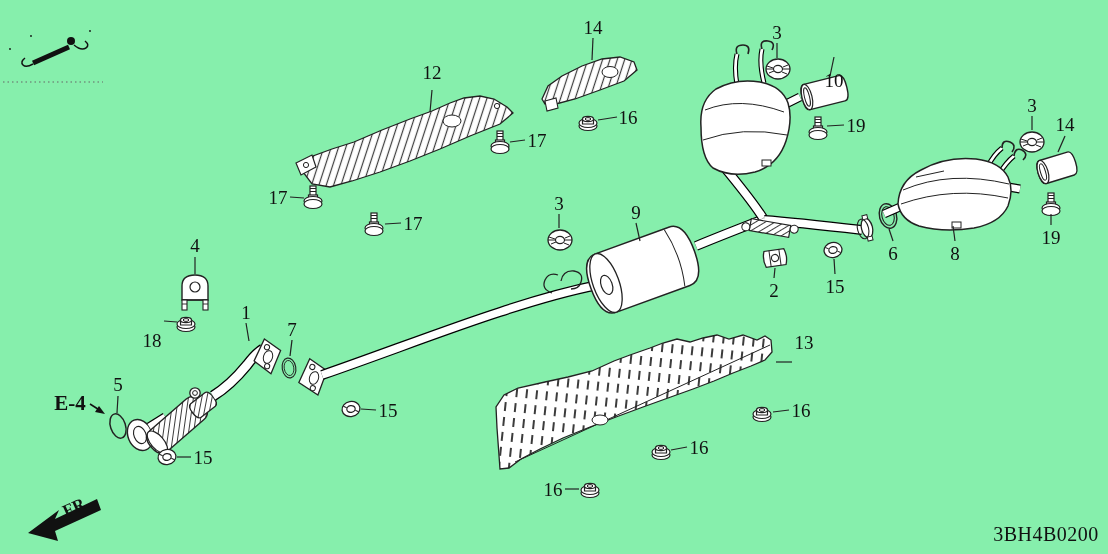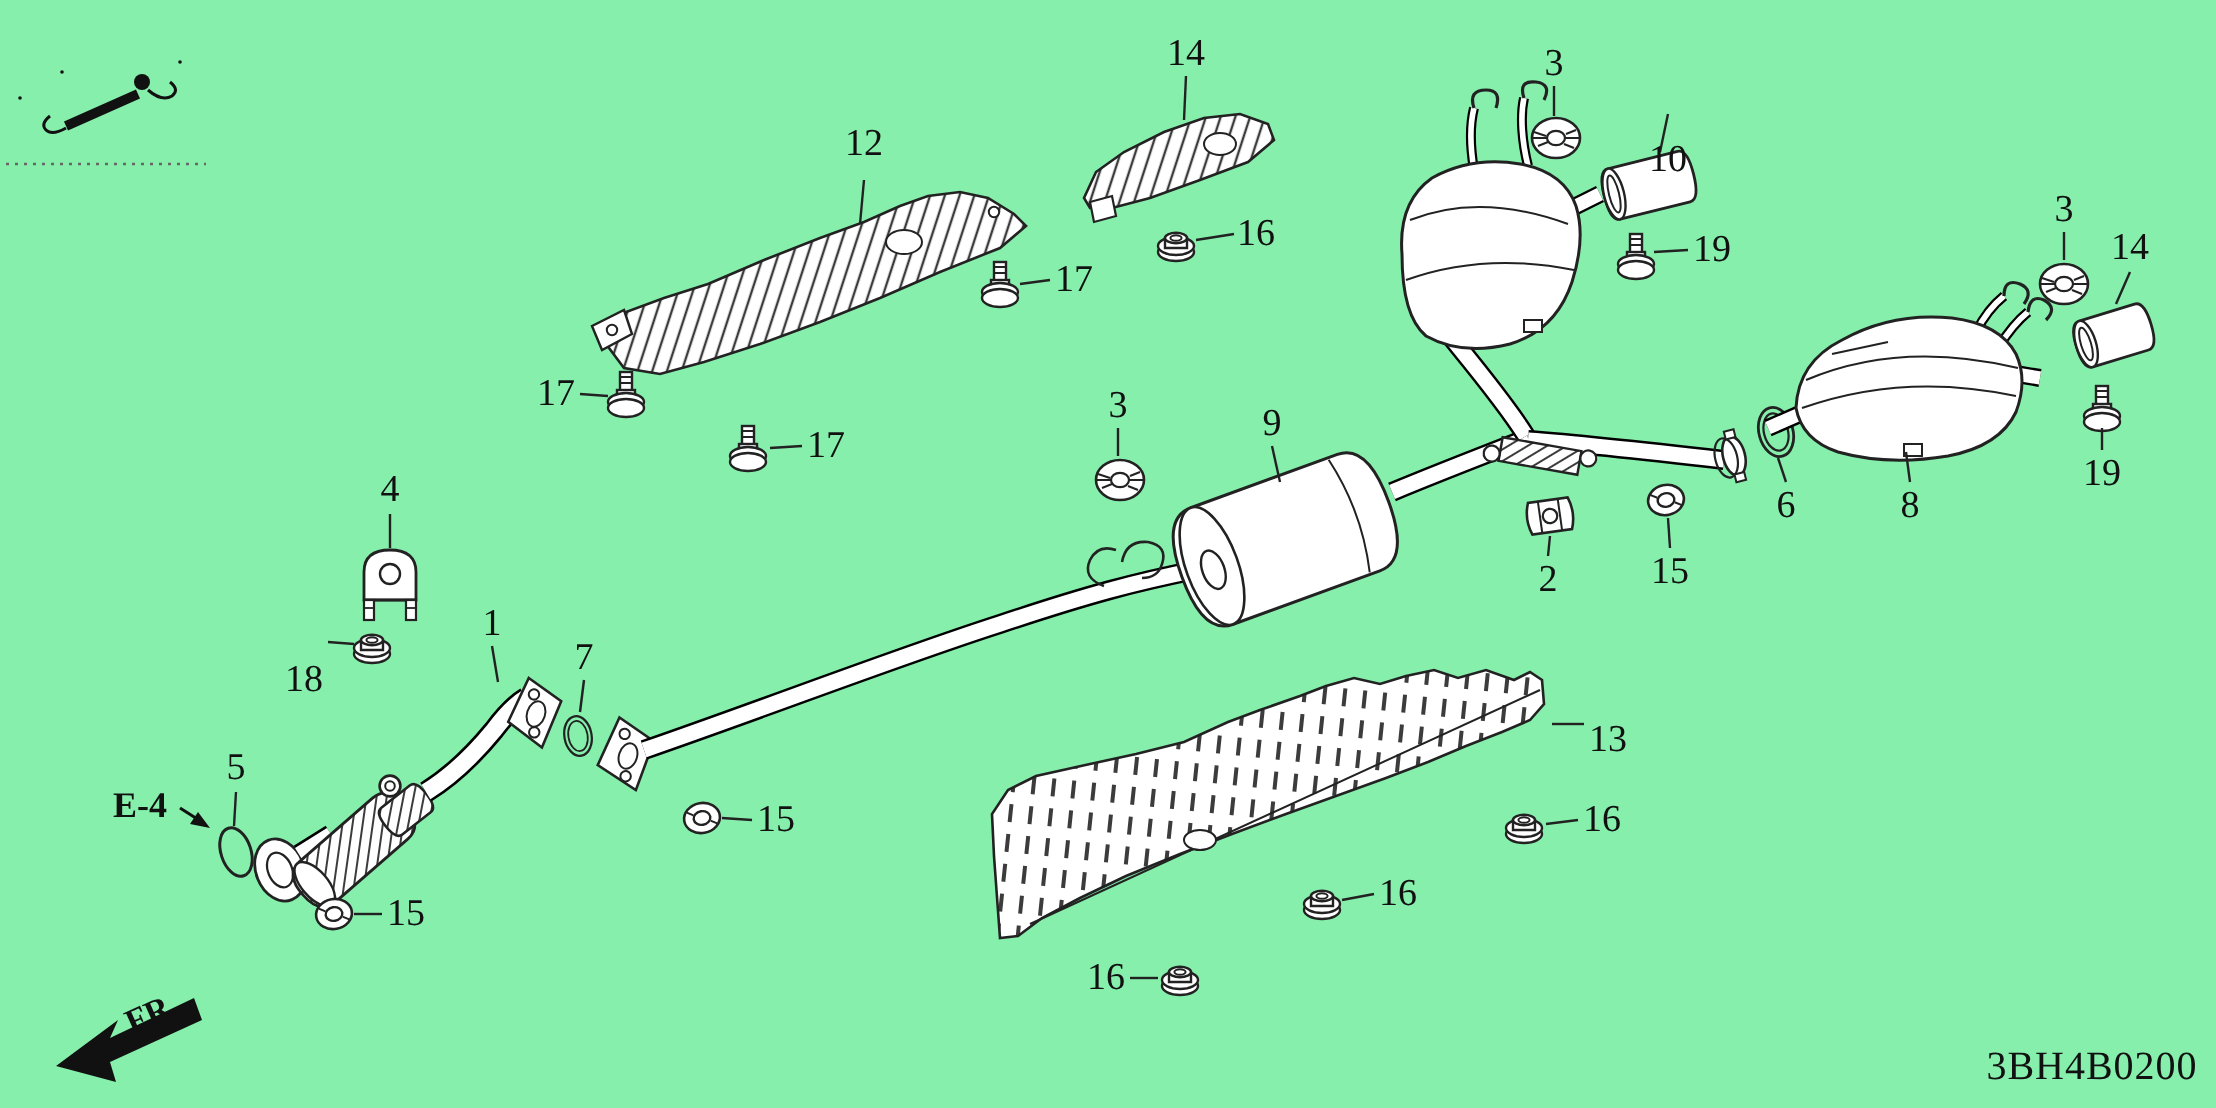--- a/index.html
+++ b/index.html
@@ -2,21 +2,21 @@
 <html><head>
 <meta charset="utf-8">
 <style>
   html,body{margin:0;padding:0;background:#fff;}
   #stage{position:relative;width:1108px;height:554px;background:#86efac;overflow:hidden;
          font-family:Liberation Serif, serif;}
   #art{position:absolute;left:0;top:0;}
   .co{position:absolute;transform:translate(-50%,-50%);font-size:19px;color:#111;
       line-height:1;white-space:nowrap;cursor:default;}
   .lbl{position:absolute;color:#111;white-space:nowrap;}
-  #e4{font-weight:bold;font-size:18px;transform:translate(-50%,-50%);}
+  #e4{font-weight:bold;font-size:21px;transform:translate(-50%,-50%);}
   #fr{font-weight:bold;font-size:17px;transform:translate(-50%,-50%) rotate(-24deg);}
   #code{font-size:20px;transform:translate(-50%,-50%);letter-spacing:.5px;}
 </style>
 </head>
 <body>
 
 <div id="stage">
 
 <svg id="art" width="1108" height="554" viewBox="0 0 1108 554">
   <defs>
@@ -310,21 +310,21 @@
       <div class="co" style="left: 636px; top: 212px;">9</div>
       <div class="co" style="left: 774px; top: 290px;">2</div>
       <div class="co" style="left: 835px; top: 286px;">15</div>
       <div class="co" style="left: 893px; top: 253px;">6</div>
       <div class="co" style="left: 955px; top: 253px;">8</div>
       <div class="co" style="left: 1051px; top: 237px;">19</div>
       <div class="co" style="left: 195px; top: 245px;">4</div>
       <div class="co" style="left: 152px; top: 340px;">18</div>
       <div class="co" style="left: 246px; top: 312px;">1</div>
       <div class="co" style="left: 292px; top: 329px;">7</div>
-      <div class="co" style="left: 804px; top: 370px;">13</div>
+      <div class="co" style="left: 804px; top: 342px;">13</div>
       <div class="co" style="left: 118px; top: 384px;">5</div>
       <div class="co" style="left: 388px; top: 410px;">15</div>
       <div class="co" style="left: 203px; top: 457px;">15</div>
       <div class="co" style="left: 801px; top: 410px;">16</div>
       <div class="co" style="left: 699px; top: 447px;">16</div>
       <div class="co" style="left: 553px; top: 489px;">16</div>
     </div>
 
 <div id="e4" class="lbl" style="left:70px;top:403px;">E-4</div>
 <div id="fr" class="lbl" style="left:76px;top:507px;">FR.</div>

